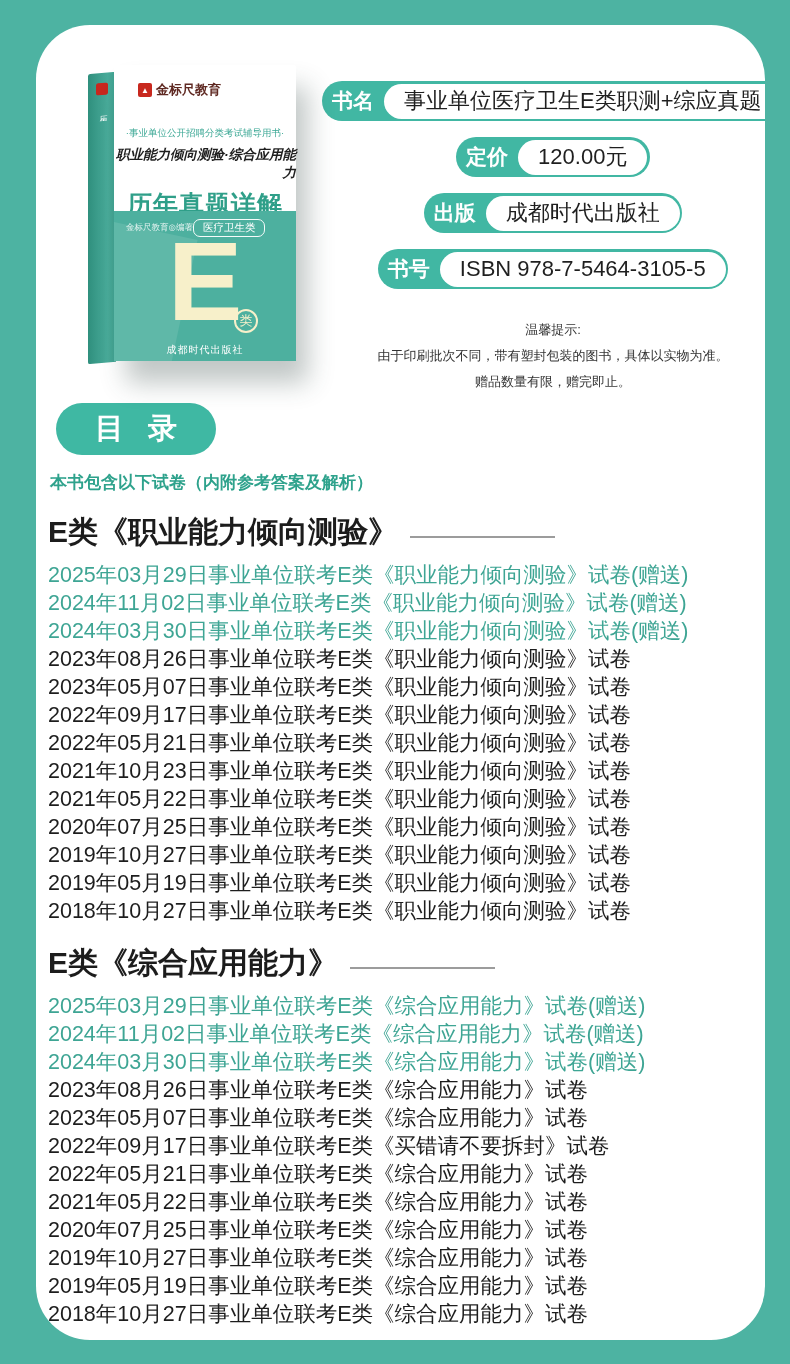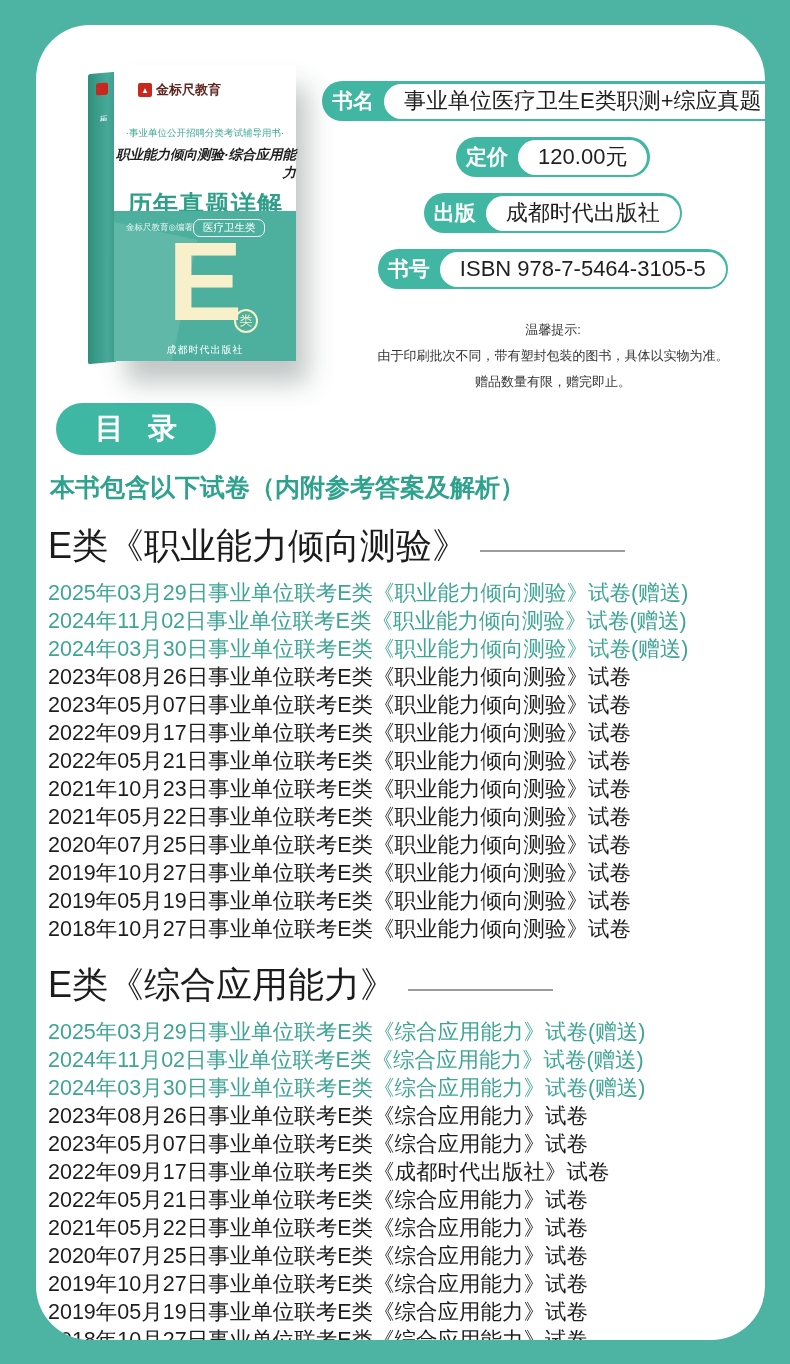--- a/index.html
+++ b/index.html
@@ -81,23 +81,23 @@
     background:#fff; border-radius:19px; margin:2.5px 2.5px 2.5px 0; padding:0 20px;
     display:flex; align-items:center; font-size:22px; color:#1f1f1f; white-space:nowrap;
   }
   .tips { margin-top:12px; color:#333333; font-size:13px; line-height:26px; white-space:nowrap; }
   
   .toc-btn {
     margin:26px 0 0 8px; width:160px; height:52px; background:#3fb8a3; border-radius:28px;
     color:#fff; font-size:29px; font-weight:bold; letter-spacing:8px;
     display:flex; align-items:center; justify-content:center; padding-left:8px;
   }
-  .toc-heading { margin:16px 0 0 2px; color:#2ea28c; font-size:25px; font-weight:bold; }
+  .toc-heading { margin:16px 0 0 2px; color:#2ea28c; font-size:17px; font-weight:bold; }
   .sec-title-row { display:flex; align-items:center; margin:18px 0 8px 0; }
-  .sec-title { color:#1c1c1c; font-size:36px; font-weight:normal; }
+  .sec-title { color:#1c1c1c; font-size:30px; font-weight:bold; }
   .sec-line { width:145px; height:2px; background:#9c9c9c; margin-left:12px; margin-top:8px; }
   .paper-list { list-style:none; }
   .paper-list li { font-size:21.5px; line-height:28px; color:#1d1d1d; white-space:nowrap; }
   .paper-list li.gift { color:#3ea594; }
 </style>
 </head>
 <body>
 
 <div class="card">
 
@@ -186,21 +186,21 @@
       <div class="sec-title-row">
         <span class="sec-title">E类《综合应用能力》</span>
         <span class="sec-line"></span>
       </div>
       <ul class="paper-list">
         <li class="gift">2025年03月29日事业单位联考E类《综合应用能力》试卷(赠送)</li>
         <li class="gift">2024年11月02日事业单位联考E类《综合应用能力》试卷(赠送)</li>
         <li class="gift">2024年03月30日事业单位联考E类《综合应用能力》试卷(赠送)</li>
         <li class="">2023年08月26日事业单位联考E类《综合应用能力》试卷</li>
         <li class="">2023年05月07日事业单位联考E类《综合应用能力》试卷</li>
-        <li class="">2022年09月17日事业单位联考E类《成都时代出版社》试卷</li>
+        <li class="">2022年09月17日事业单位联考E类《买错请不要拆封》试卷</li>
         <li class="">2022年05月21日事业单位联考E类《综合应用能力》试卷</li>
         <li class="">2021年05月22日事业单位联考E类《综合应用能力》试卷</li>
         <li class="">2020年07月25日事业单位联考E类《综合应用能力》试卷</li>
         <li class="">2019年10月27日事业单位联考E类《综合应用能力》试卷</li>
         <li class="">2019年05月19日事业单位联考E类《综合应用能力》试卷</li>
         <li class="">2018年10月27日事业单位联考E类《综合应用能力》试卷</li>
       </ul>
     </div>
 
 </div>

